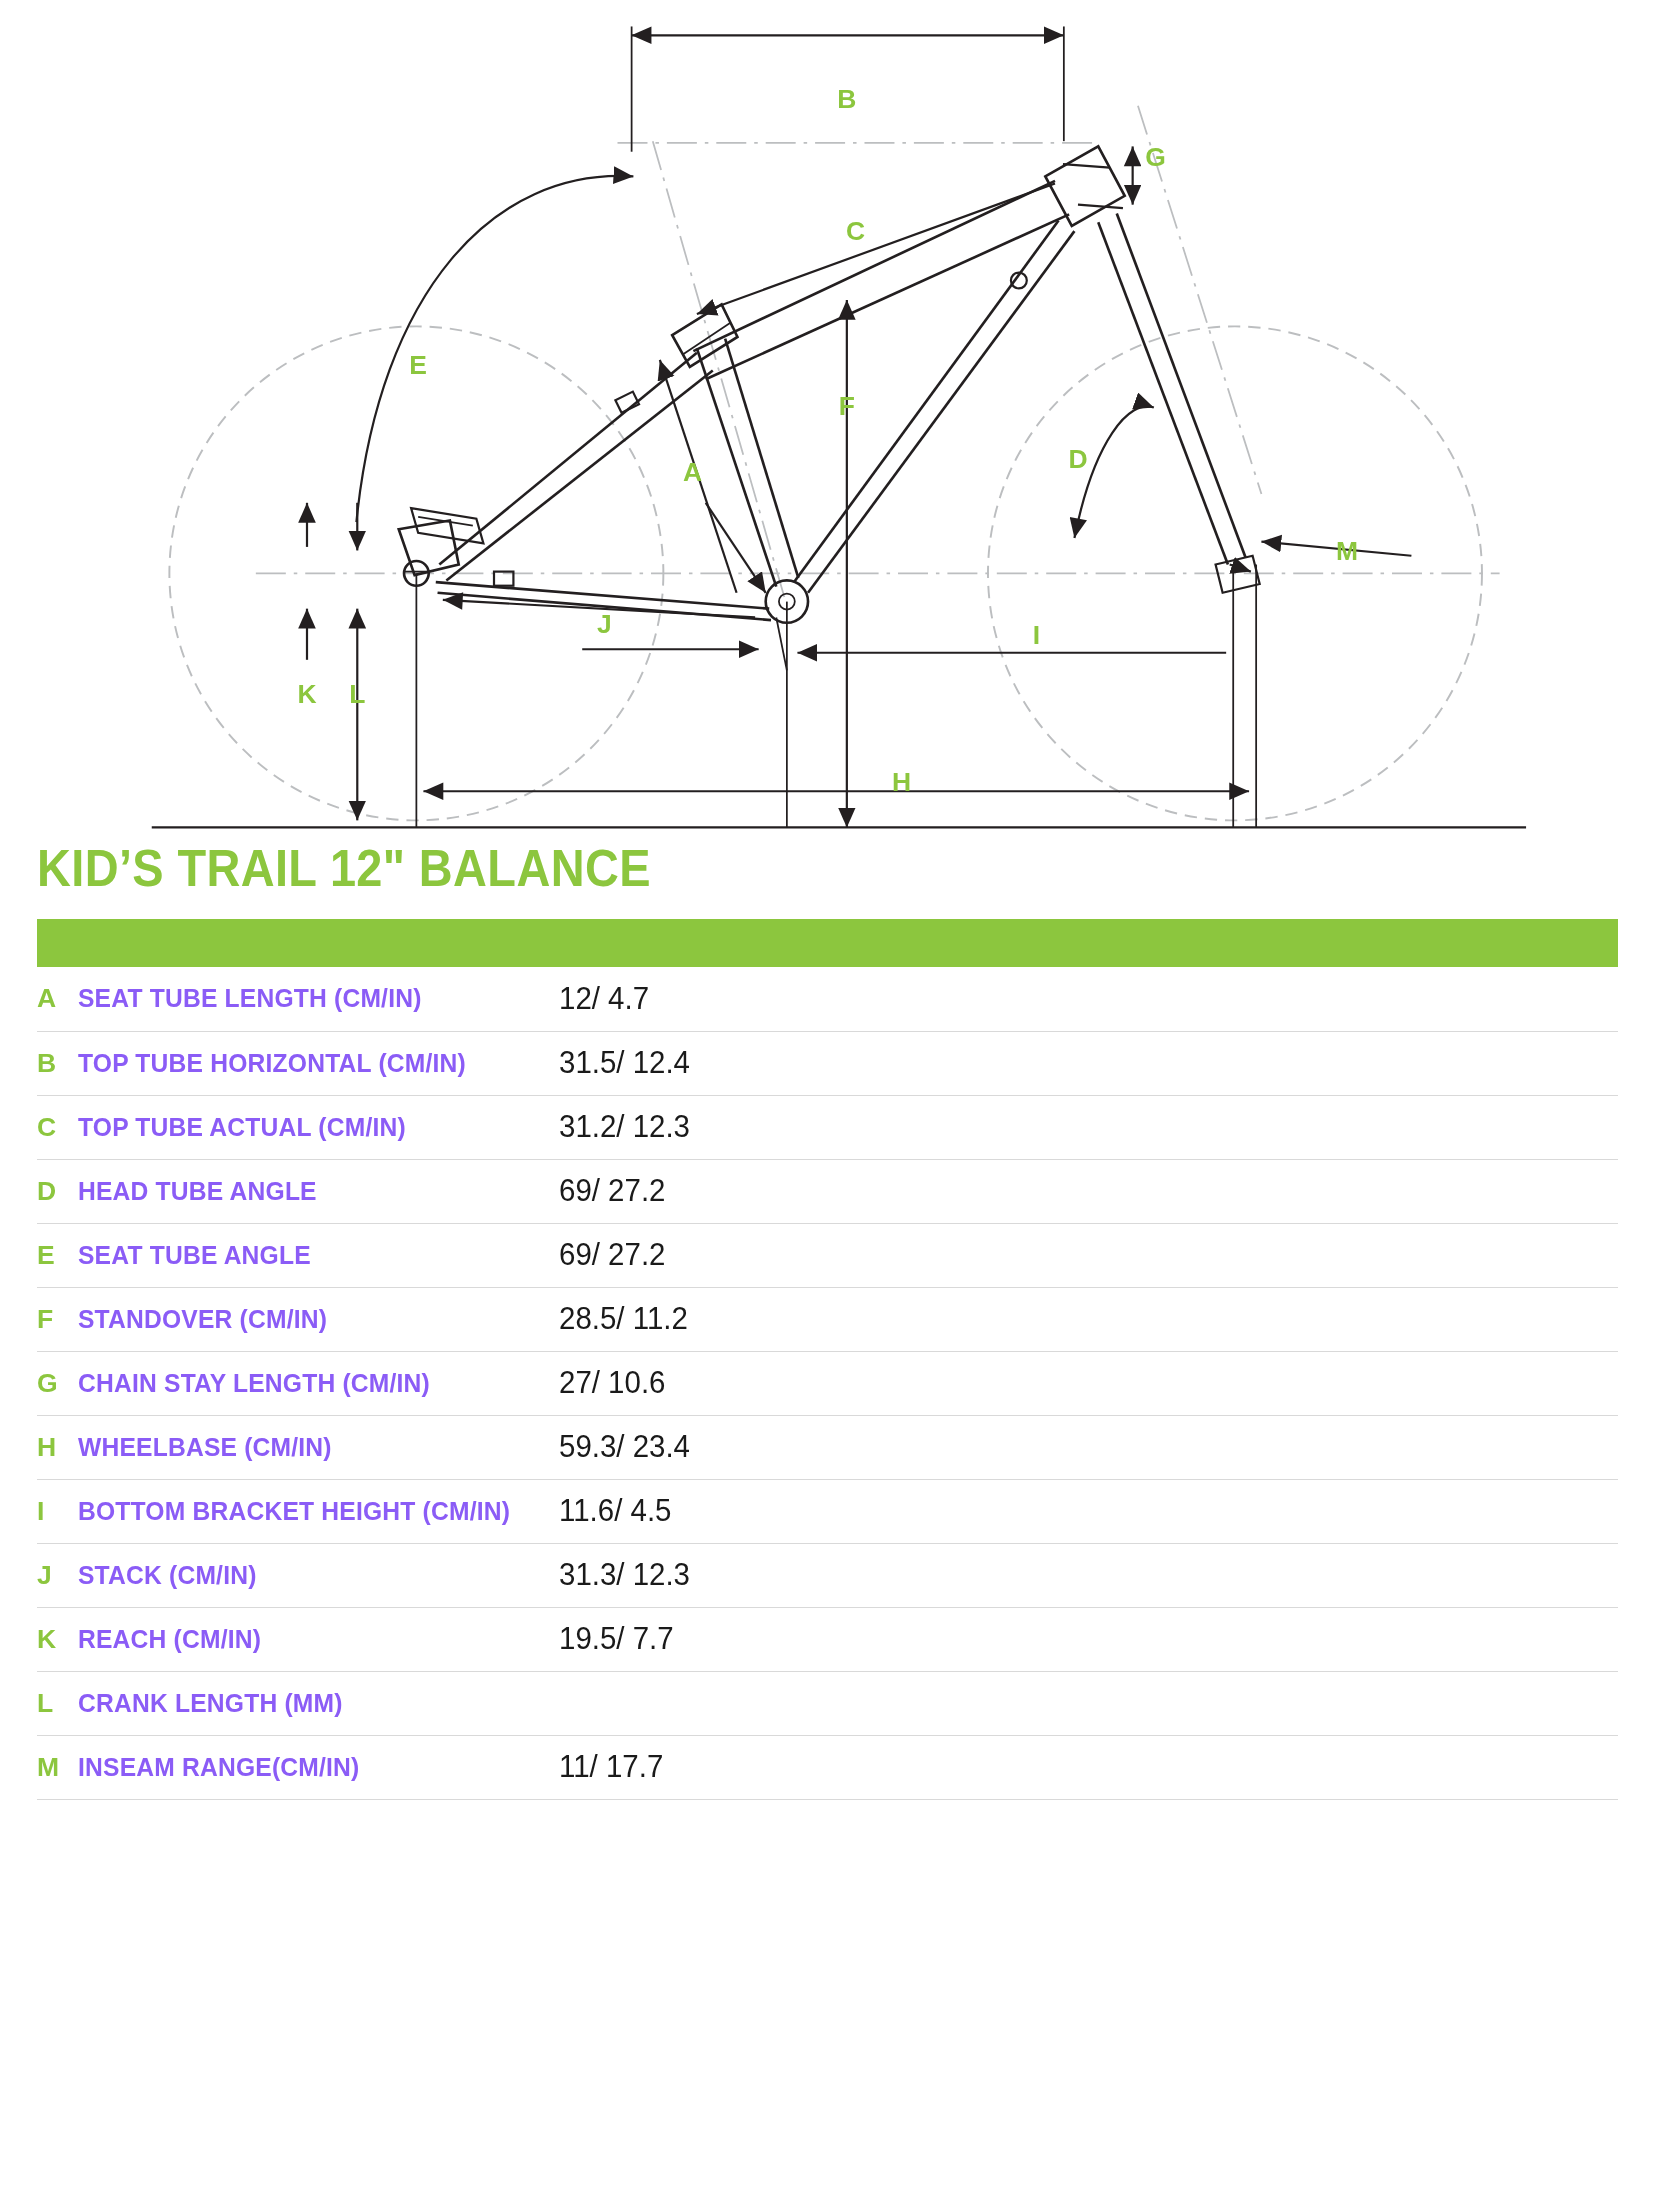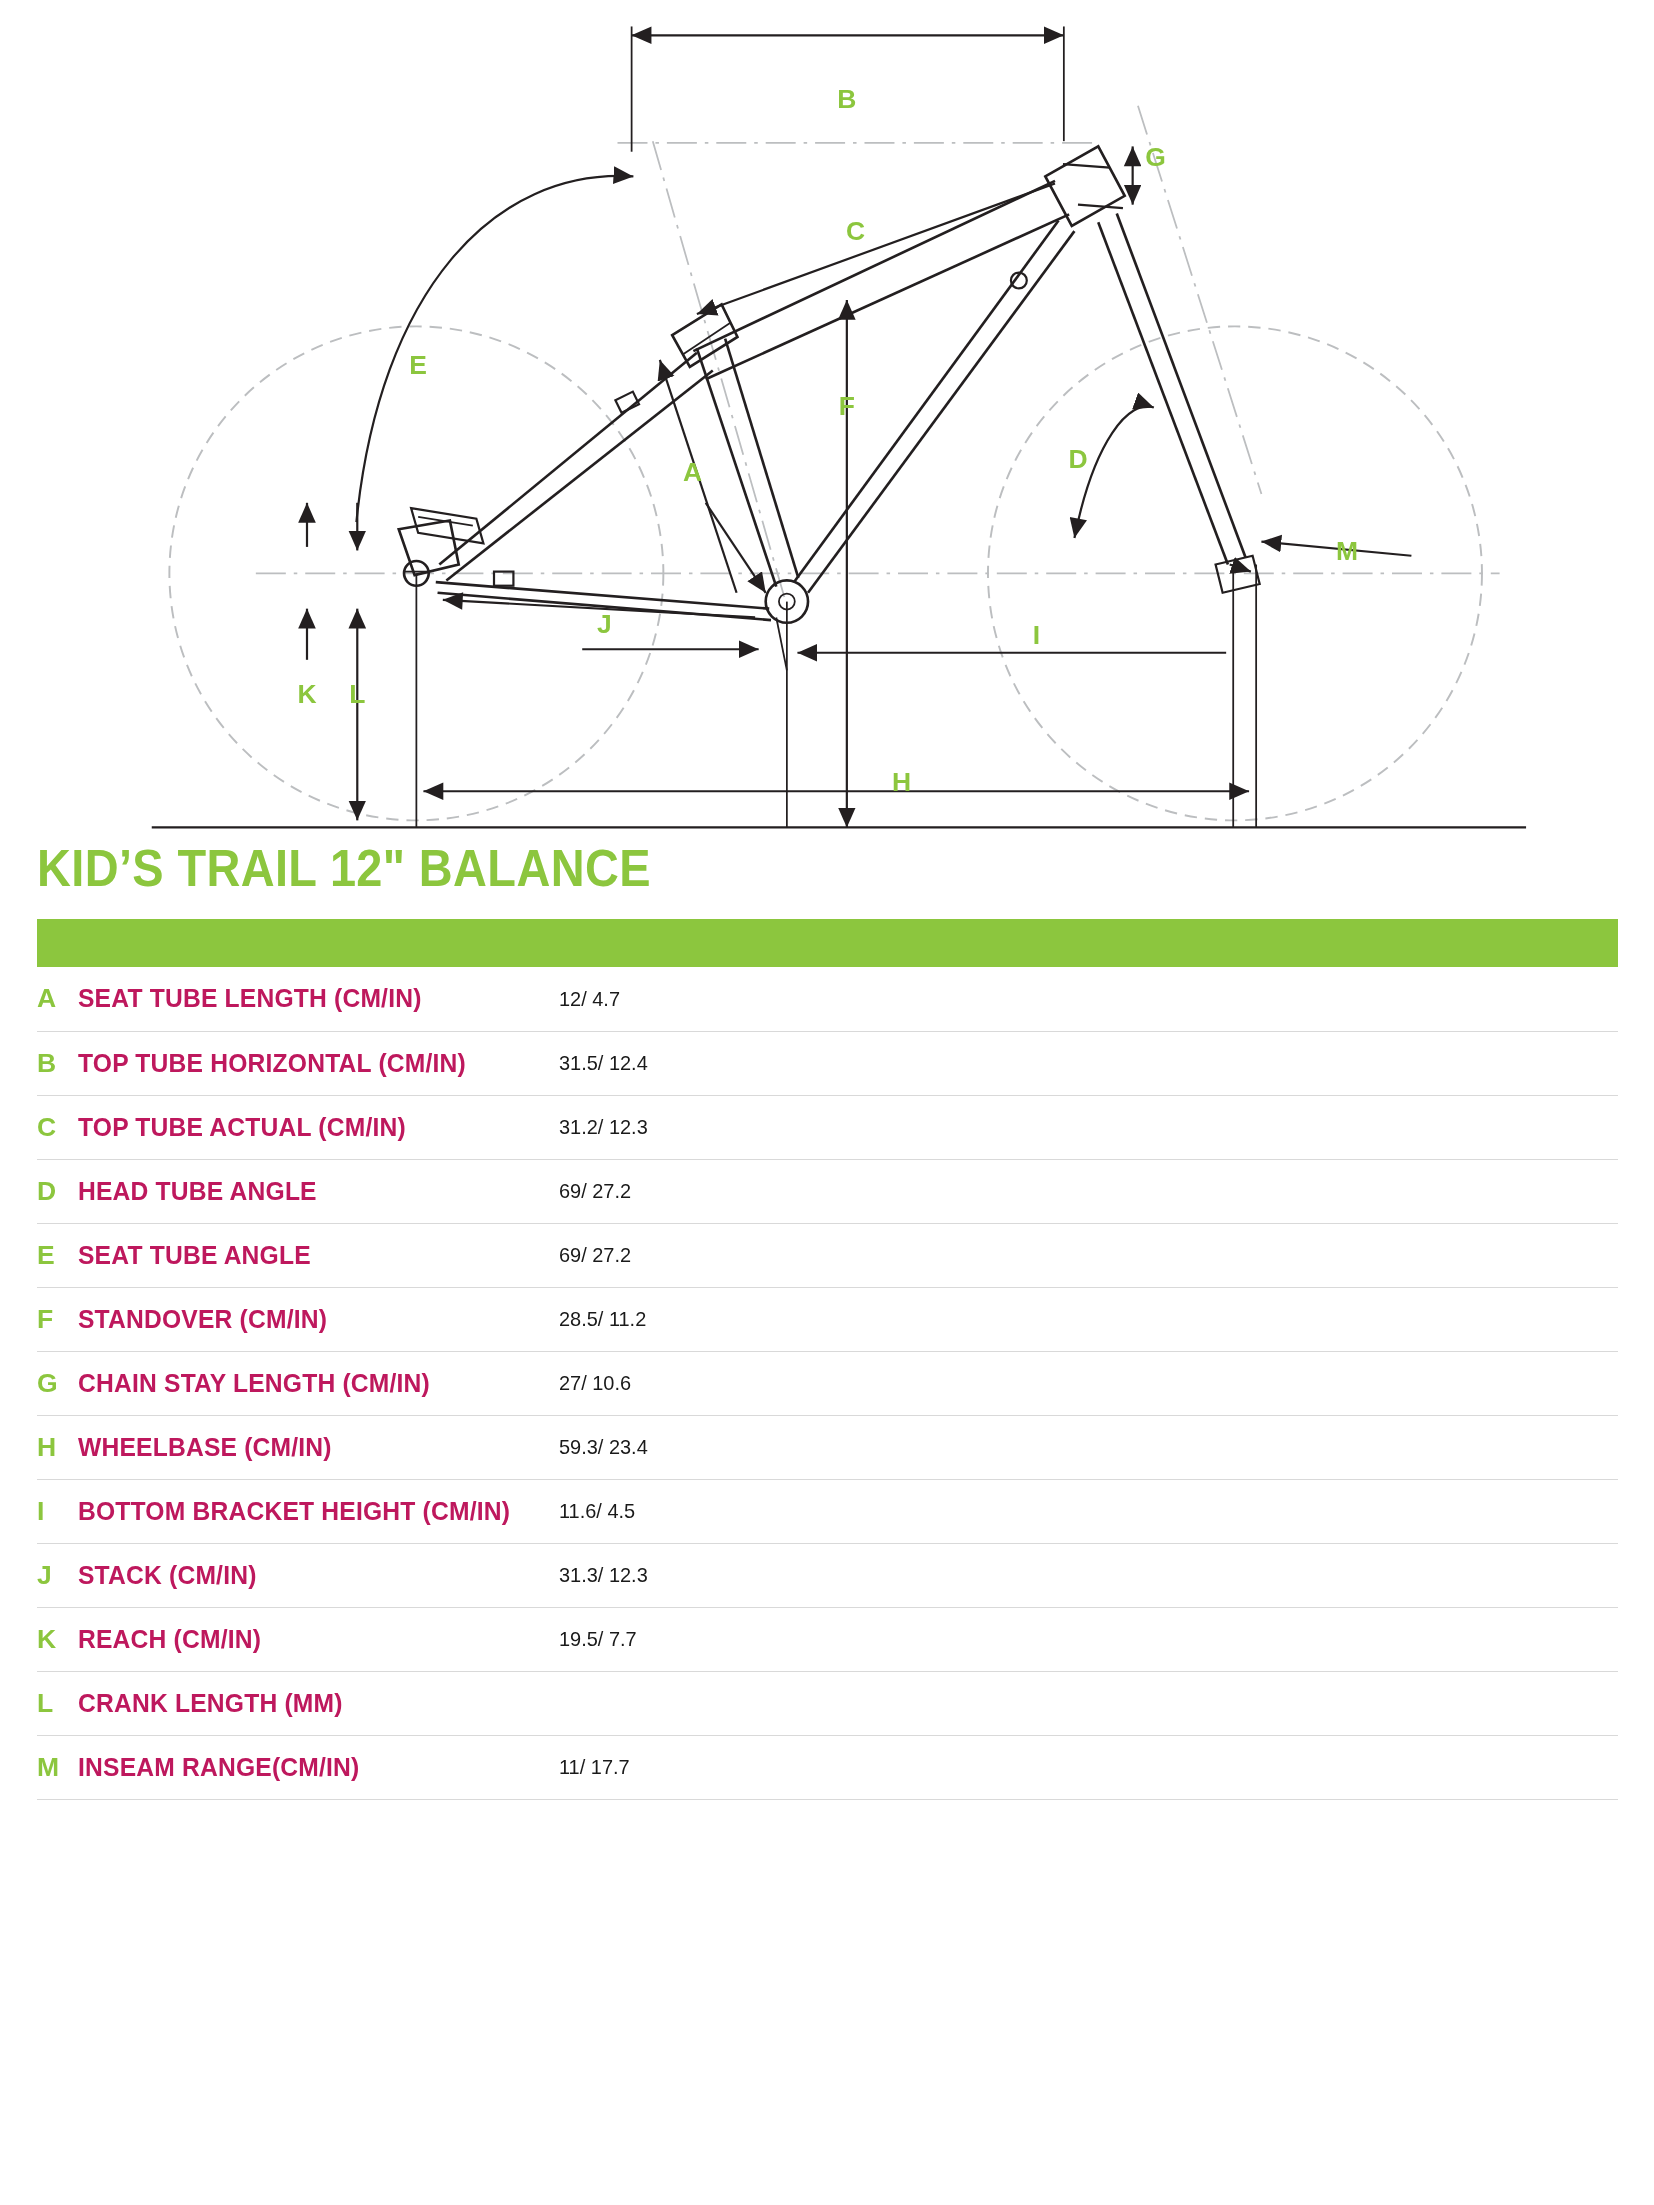--- a/index.html
+++ b/index.html
@@ -67,30 +67,30 @@
   td.col-letter {
     width: 41px;
     color: #8cc63e;
     font-weight: bold;
     font-size: 26.5px;
     text-align: left;
     padding-left: 3.5px;
   }
   td.col-label {
     width: 481px;
-    color: #be185d;
+    color: #8b5cf6;
     font-weight: bold;
     font-size: 26.5px;
     letter-spacing: 0.2px;
     white-space: nowrap;
   }
   td.col-label span { display: inline-block; transform: scaleX(0.93); transform-origin: left center; }
   td.col-value {
     color: #1a1a1a;
-    font-size: 21px;
+    font-size: 31px;
     font-weight: normal;
     padding-left: 5.3px;
     white-space: nowrap;
   }
   td.col-value span { display: inline-block; transform: scaleX(0.95); transform-origin: left center; }
 
   
   .dlabel { fill: #8cc63e; font-weight: bold; font-size: 30px; font-family: "Liberation Sans", sans-serif; }
 </style>
 </head>

